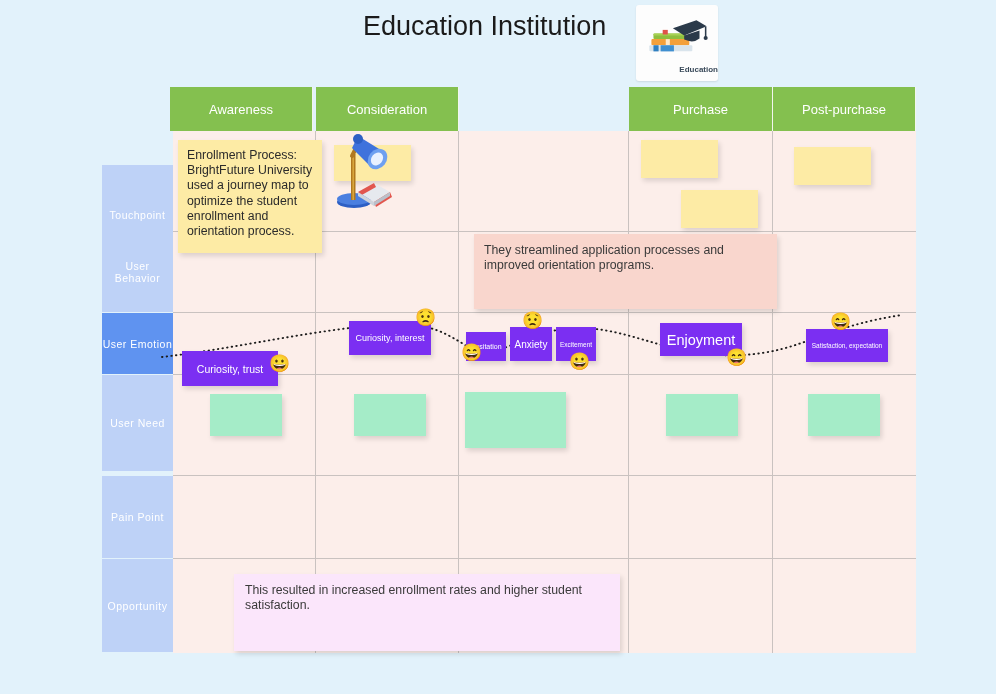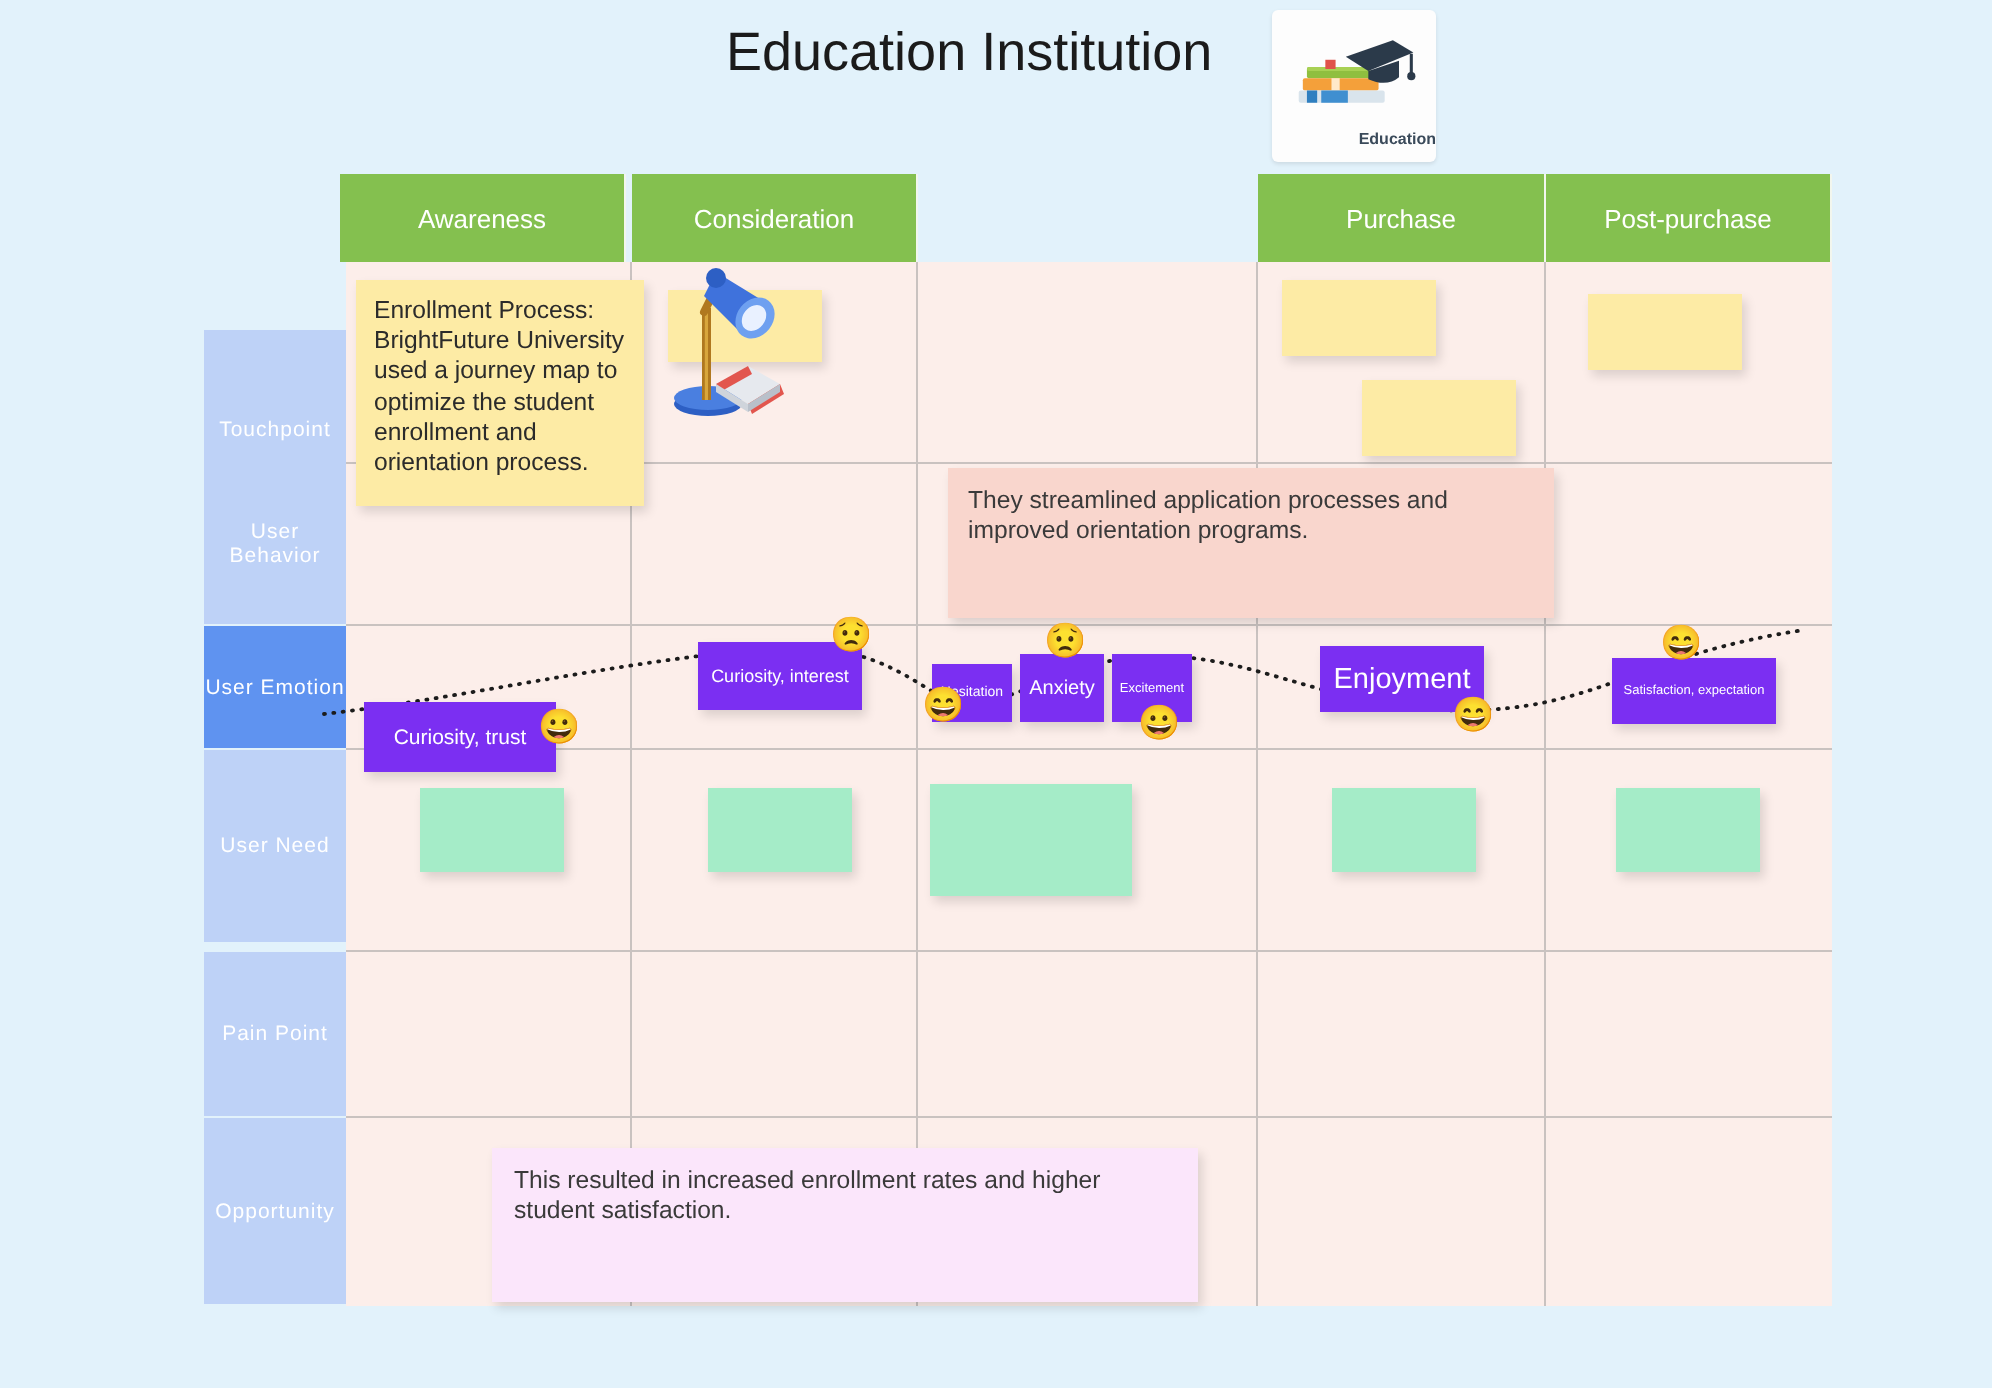--- a/index.html
+++ b/index.html
@@ -311,21 +311,21 @@
 
     <div class="note note-purple" style="left:704px; top:242px; width:82px; height:33px; font-size:6.5px;">Satisfaction, expectation</div>
     <div class="emoji" style="left:728px; top:226px;">😄</div>
 
     <div class="note note-green" style="left:108px; top:307px; width:72px; height:42px;"></div>
     <div class="note note-green" style="left:252px; top:307px; width:72px; height:42px;"></div>
     <div class="note note-green" style="left:363px; top:305px; width:101px; height:56px;"></div>
     <div class="note note-green" style="left:564px; top:307px; width:72px; height:42px;"></div>
     <div class="note note-green" style="left:706px; top:307px; width:72px; height:42px;"></div>
 
-    <div class="note note-lavender" style="left:144px; top:487px; width:353px; height:77px;">This resulted in increased enrollment rates and higher student satisfaction.</div>
+    <div class="note note-lavender" style="left:132px; top:487px; width:386px; height:77px;">This resulted in increased enrollment rates and higher student satisfaction.</div>
 
   </div>
 
   <svg id="lamp-art" viewBox="0 0 62 86">
     <ellipse cx="20" cy="72" rx="17" ry="6" fill="#2d5fc4"></ellipse>
     <ellipse cx="20" cy="69" rx="17" ry="6" fill="#4a7fe0"></ellipse>
     <rect x="17" y="24" width="4.5" height="46" fill="#b0781f"></rect>
     <rect x="18.4" y="24" width="1.6" height="46" fill="#d8a63c"></rect>
     <path d="M18 26 L26 10" stroke="#b0781f" stroke-width="4" stroke-linecap="round"></path>
     <path d="M24 6 L50 22 L38 38 L18 18 Z" fill="#3f72dc"></path>

